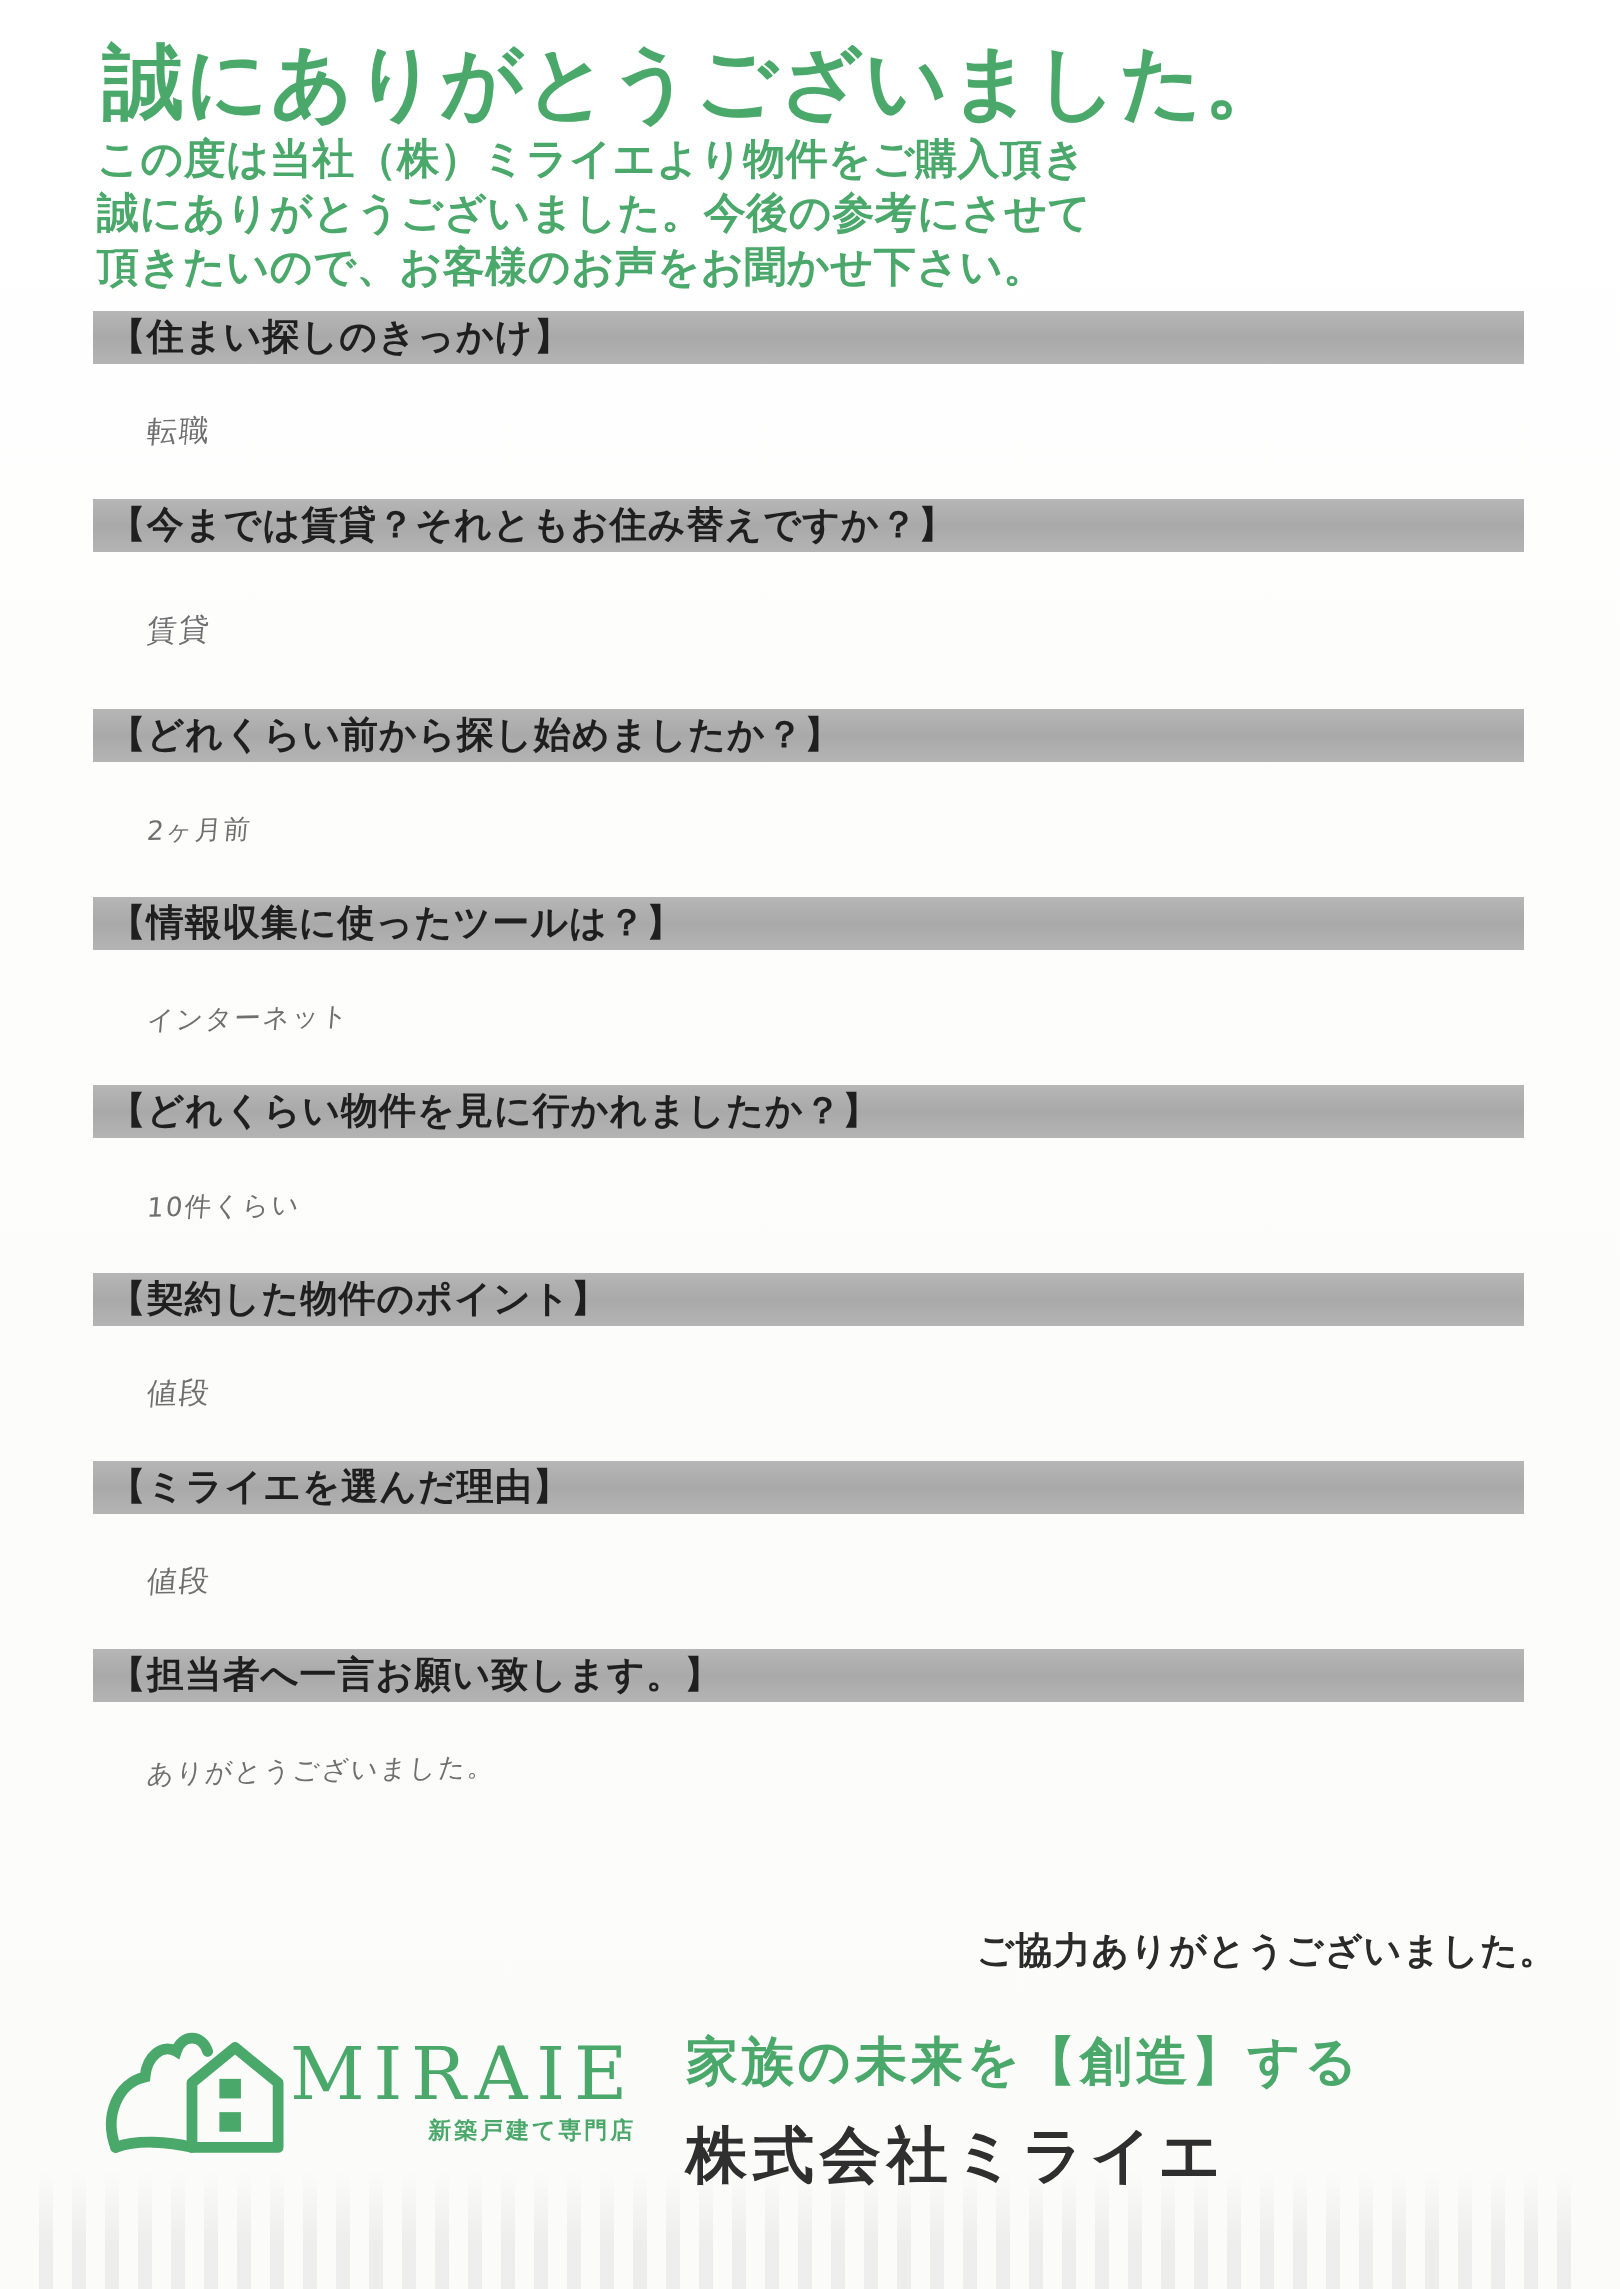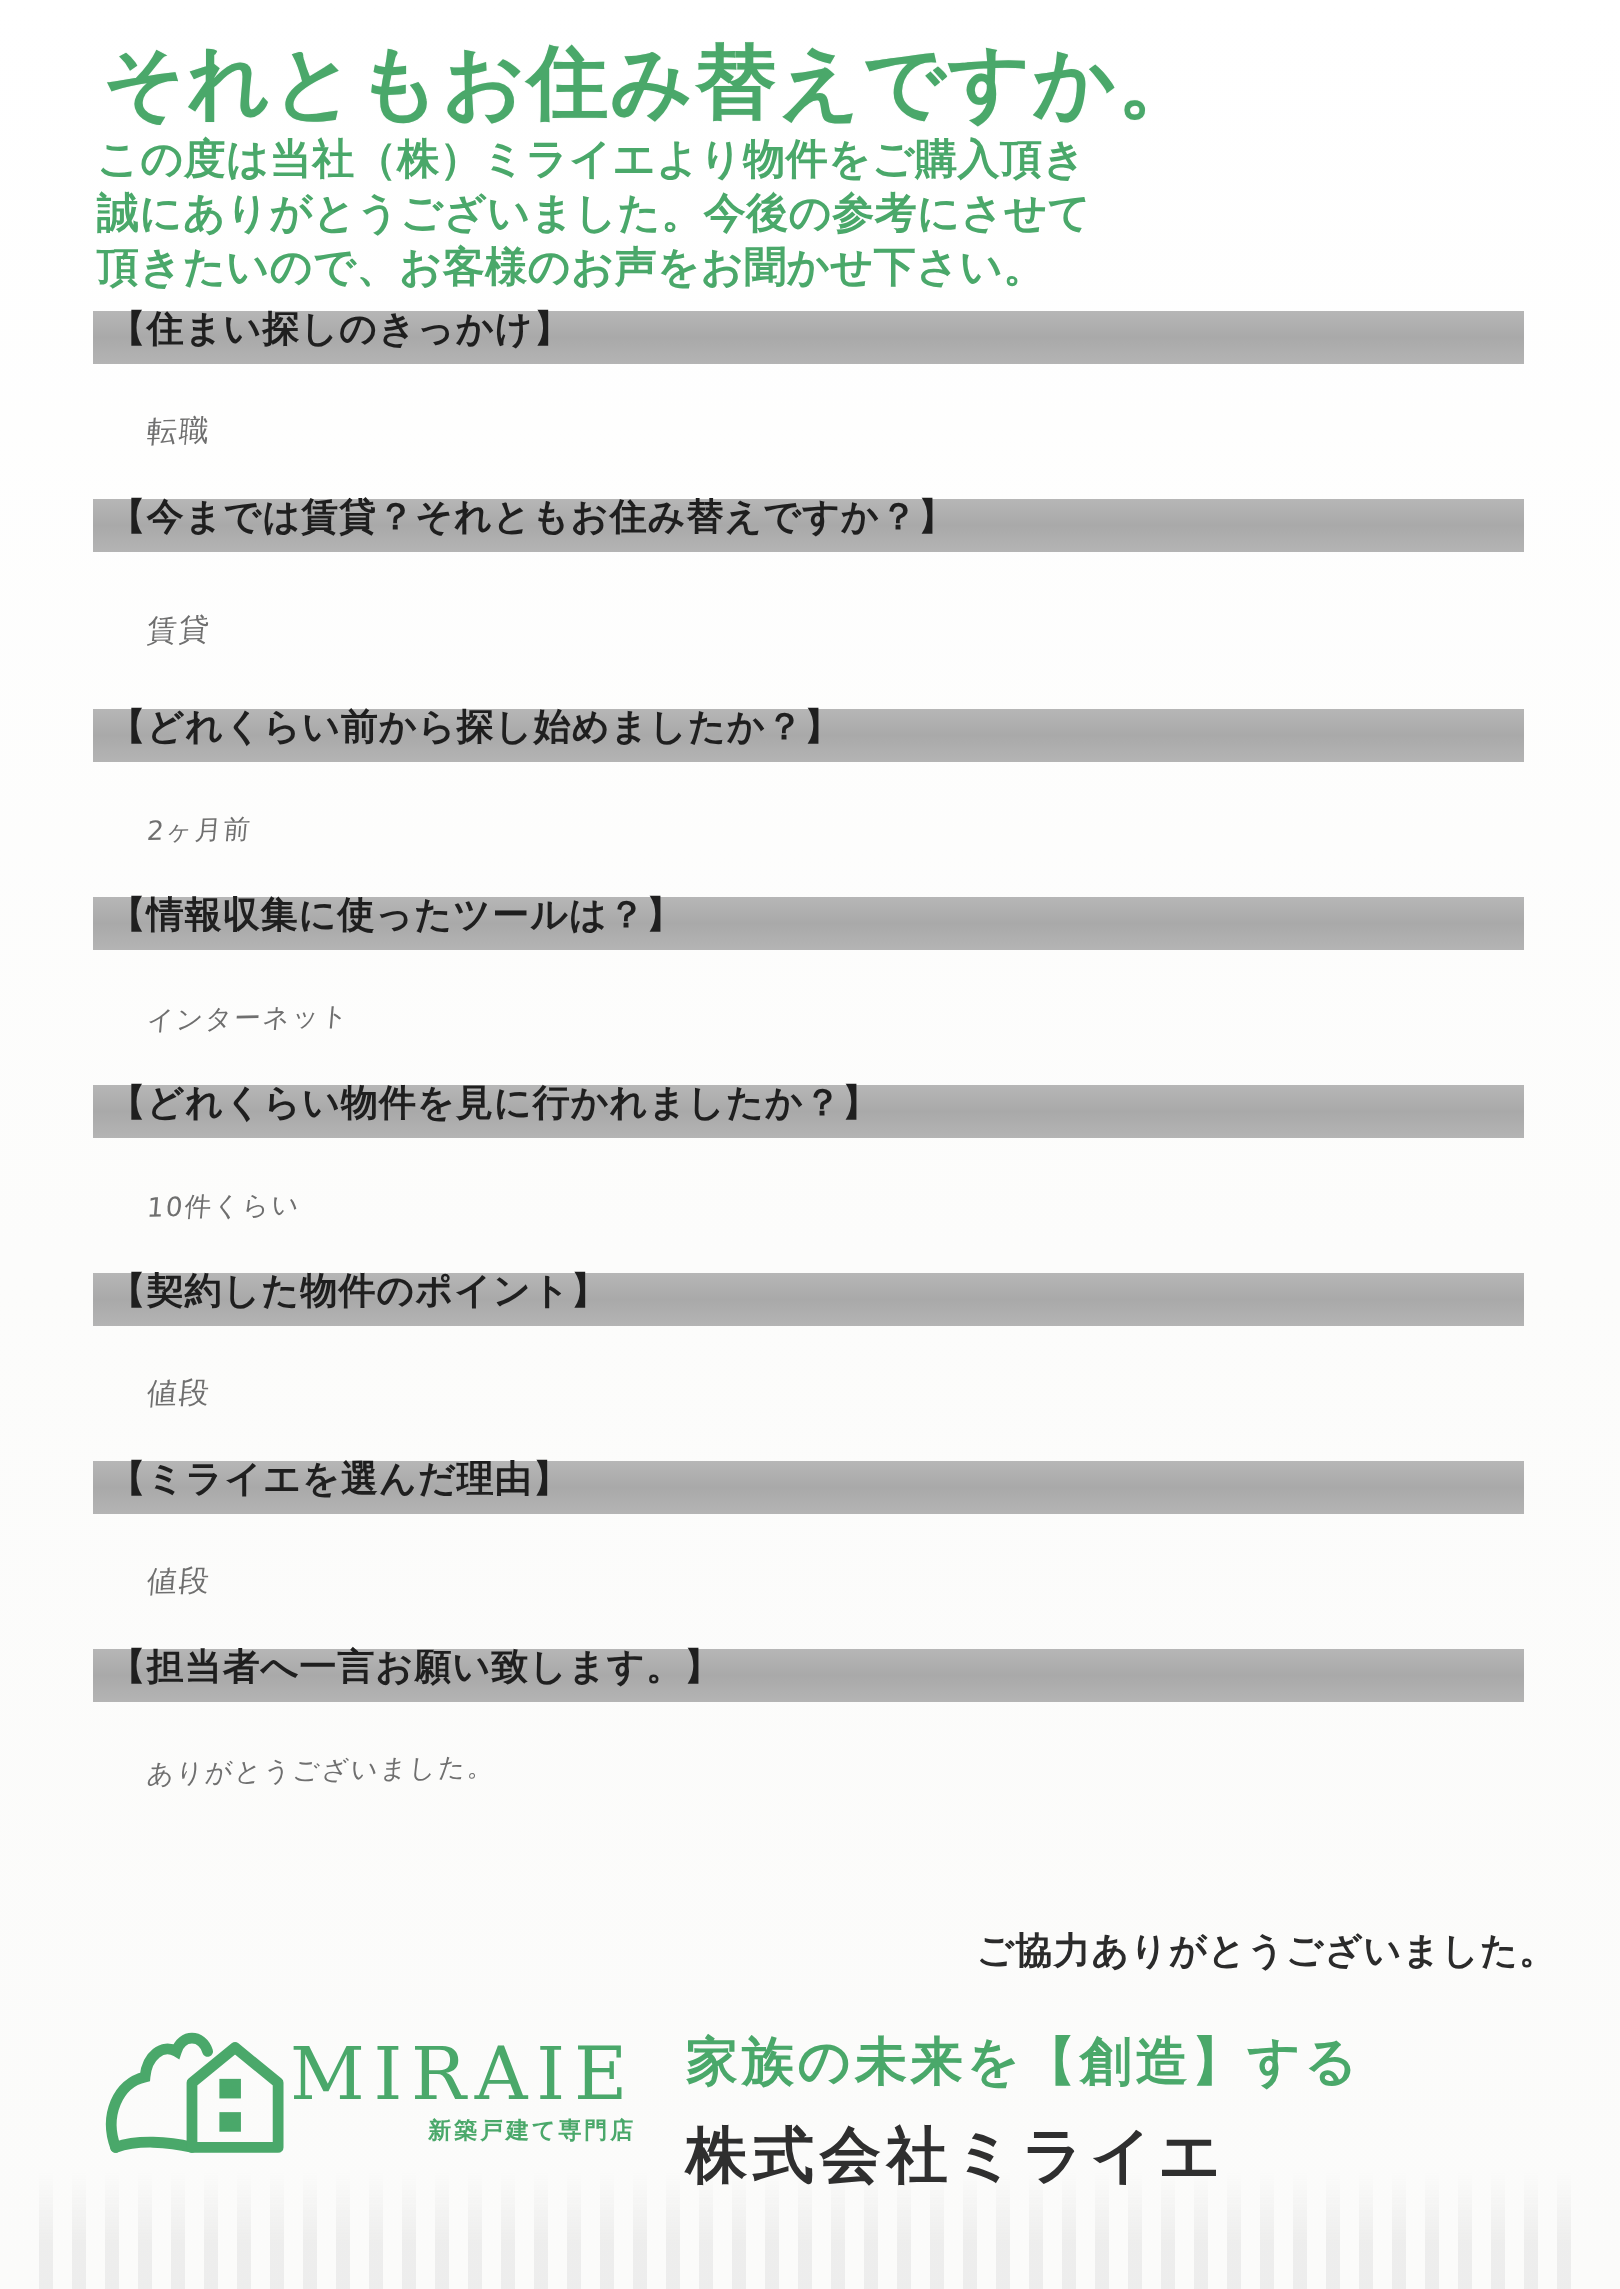--- a/index.html
+++ b/index.html
@@ -58,20 +58,21 @@
   }
   .intro div { white-space: nowrap; }
 
   .qblock { margin-top: 0; }
 
   .qbar {
     background: linear-gradient(180deg,#b6b6b6 0%, #a9a9a9 50%, #b4b4b4 100%);
     height: 53px;
     width: 1431px;
     display: flex;
+    align-items: center;
     box-sizing: border-box;
     padding-left: 15.7px;
     margin-bottom: 0;
   }
   .qbar .qtext {
     color: #1f1f1f;
     font-size: 37px;
     font-weight: 700;
     letter-spacing: 1px;
     white-space: nowrap;
@@ -180,21 +181,21 @@
   }
 </style>
 </head>
 <body>
 
 <div class="page">
   <div class="scan-tint"></div>
 
   <div class="content">
 
-    <h1 class="main-title">それともお住み替えですか。</h1>
+    <h1 class="main-title">誠にありがとうございました。</h1>
 
     <div class="intro">
       <div>この度は当社（株）ミライエより物件をご購入頂き</div>
       <div>誠にありがとうございました。今後の参考にさせて</div>
       <div>頂きたいので、お客様のお声をお聞かせ下さい。</div>
     </div>
 
     <div class="qblock">
       <div class="qbar">
         <span class="qtext">【住まい探しのきっかけ】</span>

